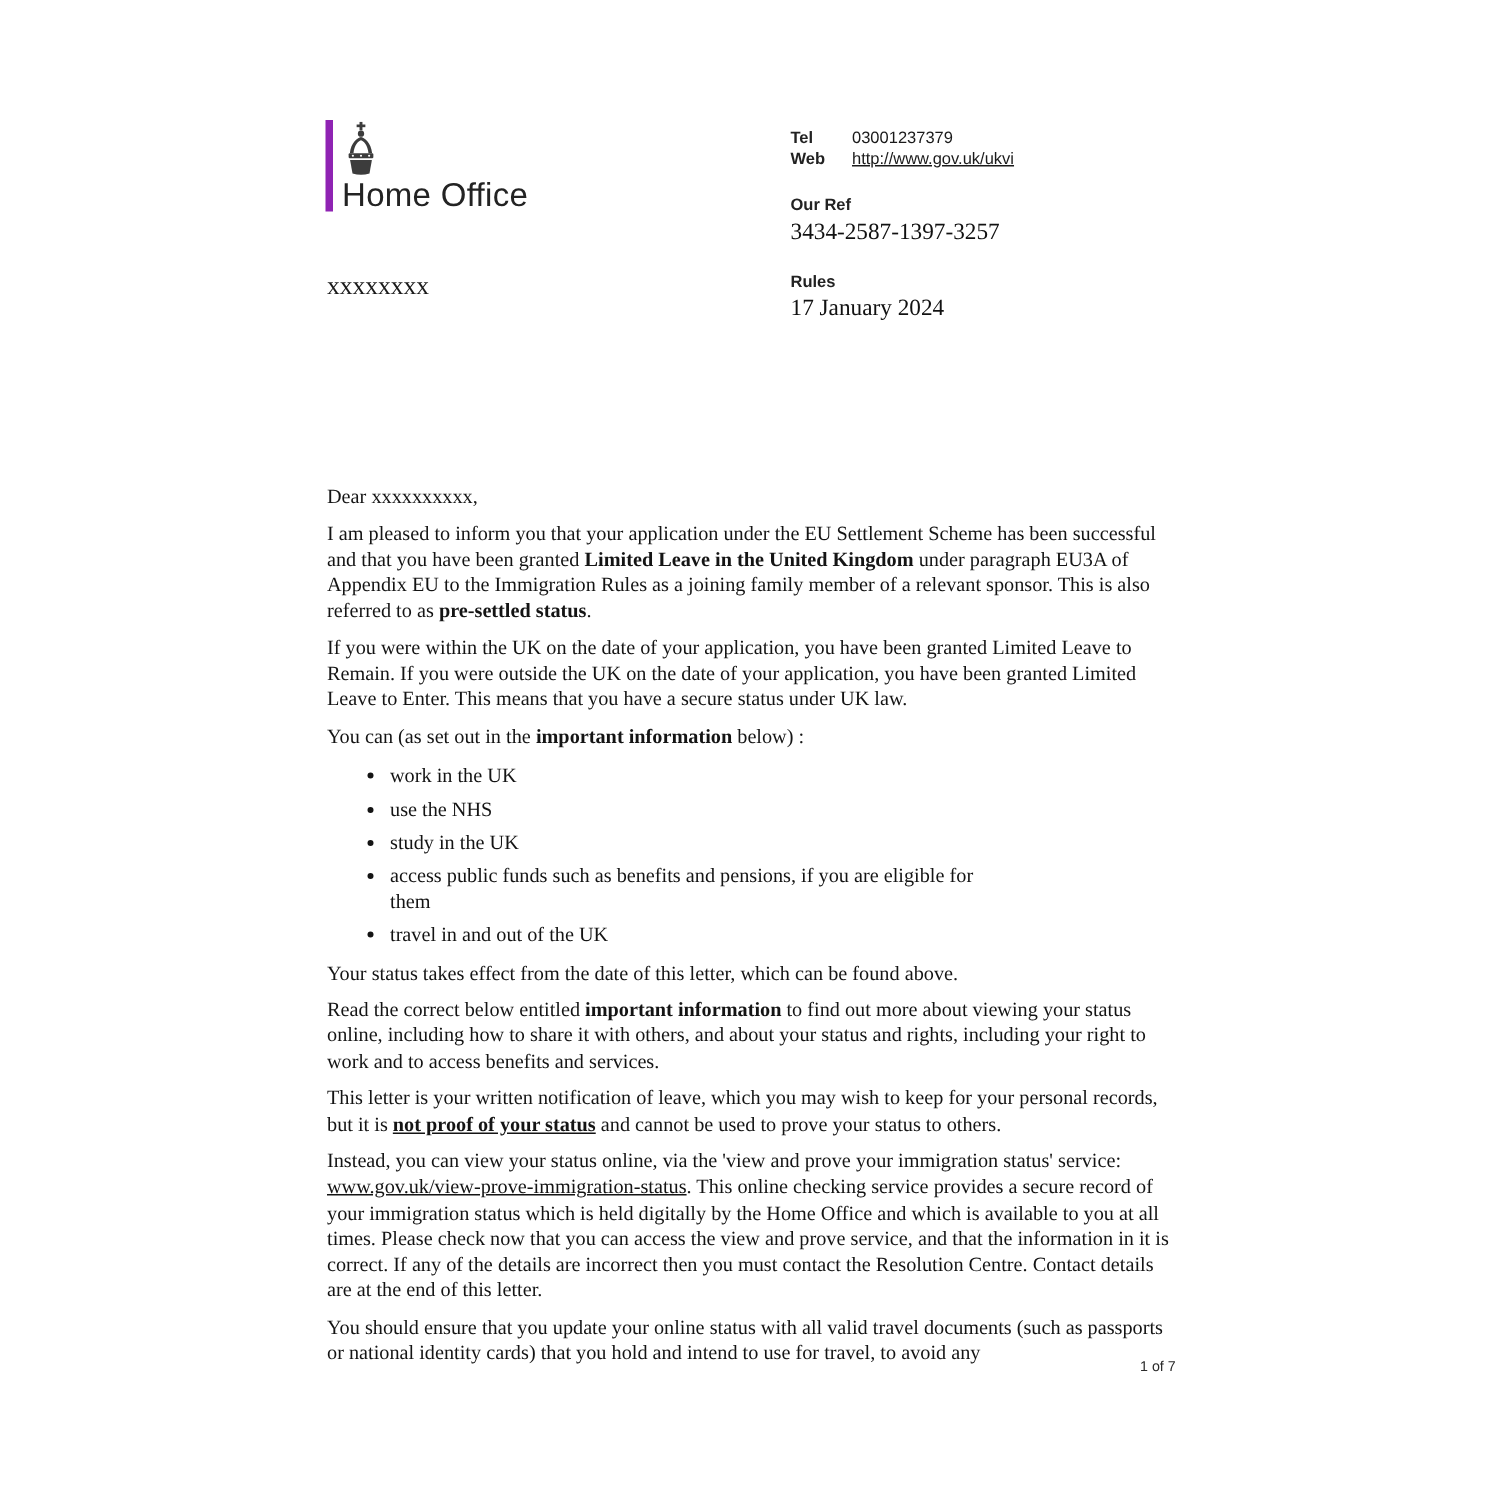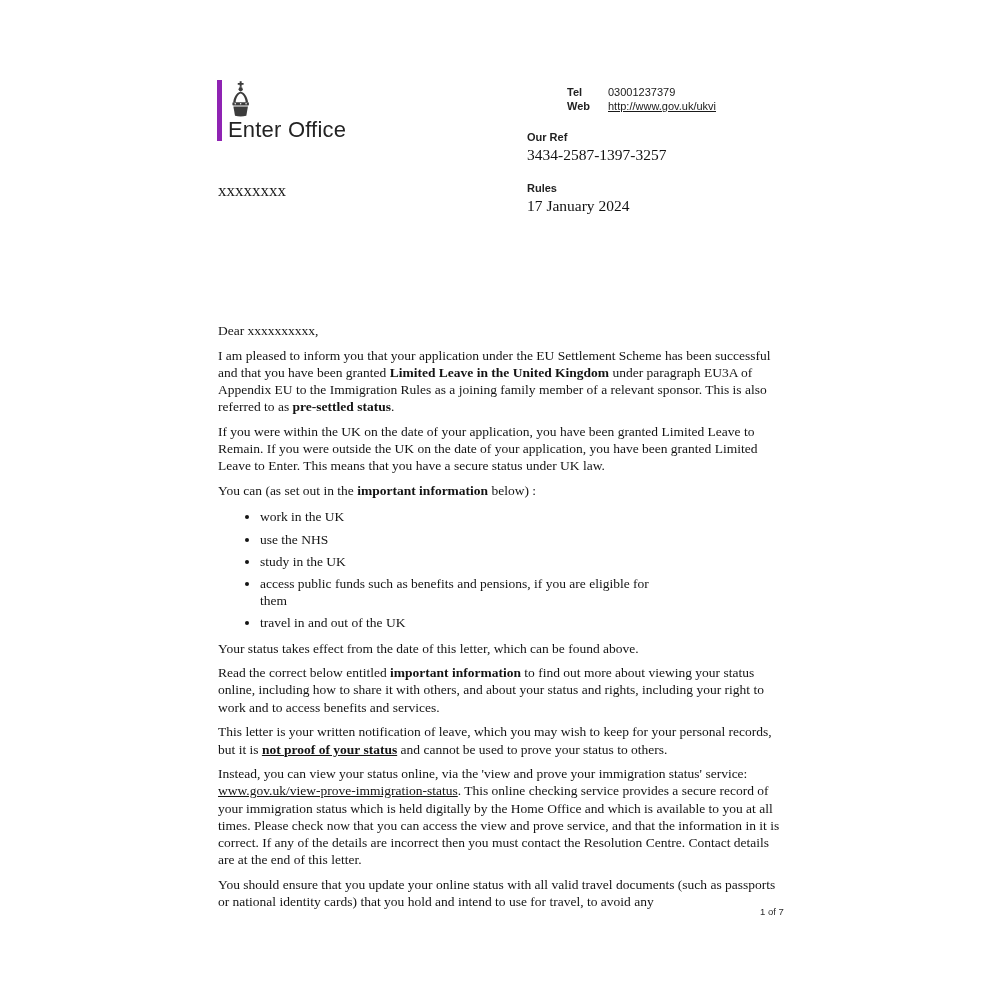--- a/index.html
+++ b/index.html
@@ -62,21 +62,21 @@
   .contact .row {
     display: flex;
     align-items: baseline;
     line-height: 14px;
   }
   .contact .lbl {
     font-weight: bold;
     color: #222222;
     flex: 0 0 auto;
   }
-  .contact .row.small .lbl { width: 41px; margin-left: 40px; }
+  .contact .row.small .lbl { width: 41px; }
   .contact .row.big .lbl { width: 68px; }
   .contact .row.big { margin-top: 15px; line-height: 18px; flex-direction: column; }
   .contact .val.serif {
     font-family: "Liberation Serif", serif;
     font-size: 15.5px;
     color: #111111;
   }
   a.link {
     color: inherit;
     text-decoration: underline;
@@ -144,21 +144,21 @@
           <circle cx="13.2" cy="9.8" r="2.6"></circle>
           <path d="M4 26 C5 17, 10 13.6, 13.2 12.6 C16.4 13.6, 21.4 17, 22.4 26 L19.4 26 C18.8 19.4, 15.4 15.8, 13.2 15.2 C11 15.8, 7.6 19.4, 7 26 Z"></path>
           <rect x="3" y="26" width="20.4" height="4" rx="1"></rect>
           <path d="M4.2 31.4 L22.2 31.4 L20.2 42.6 Q13.2 44.6 6.2 42.6 Z"></path>
           <circle cx="6.5" cy="28" r="0.9" fill="#ffffff"></circle>
           <circle cx="13.2" cy="28" r="0.9" fill="#ffffff"></circle>
           <circle cx="19.9" cy="28" r="0.9" fill="#ffffff"></circle>
         </g>
       </svg>
     </span>
-    <div class="logo-text">Enter Office</div>
+    <div class="logo-text">Home Office</div>
   </div>
 
   <div class="contact">
     <div class="row small">
       <span class="lbl">Tel</span>
       <span class="val">03001237379</span>
     </div>
     <div class="row small">
       <span class="lbl">Web</span>
       <a class="val link">http://www.gov.uk/ukvi</a>

